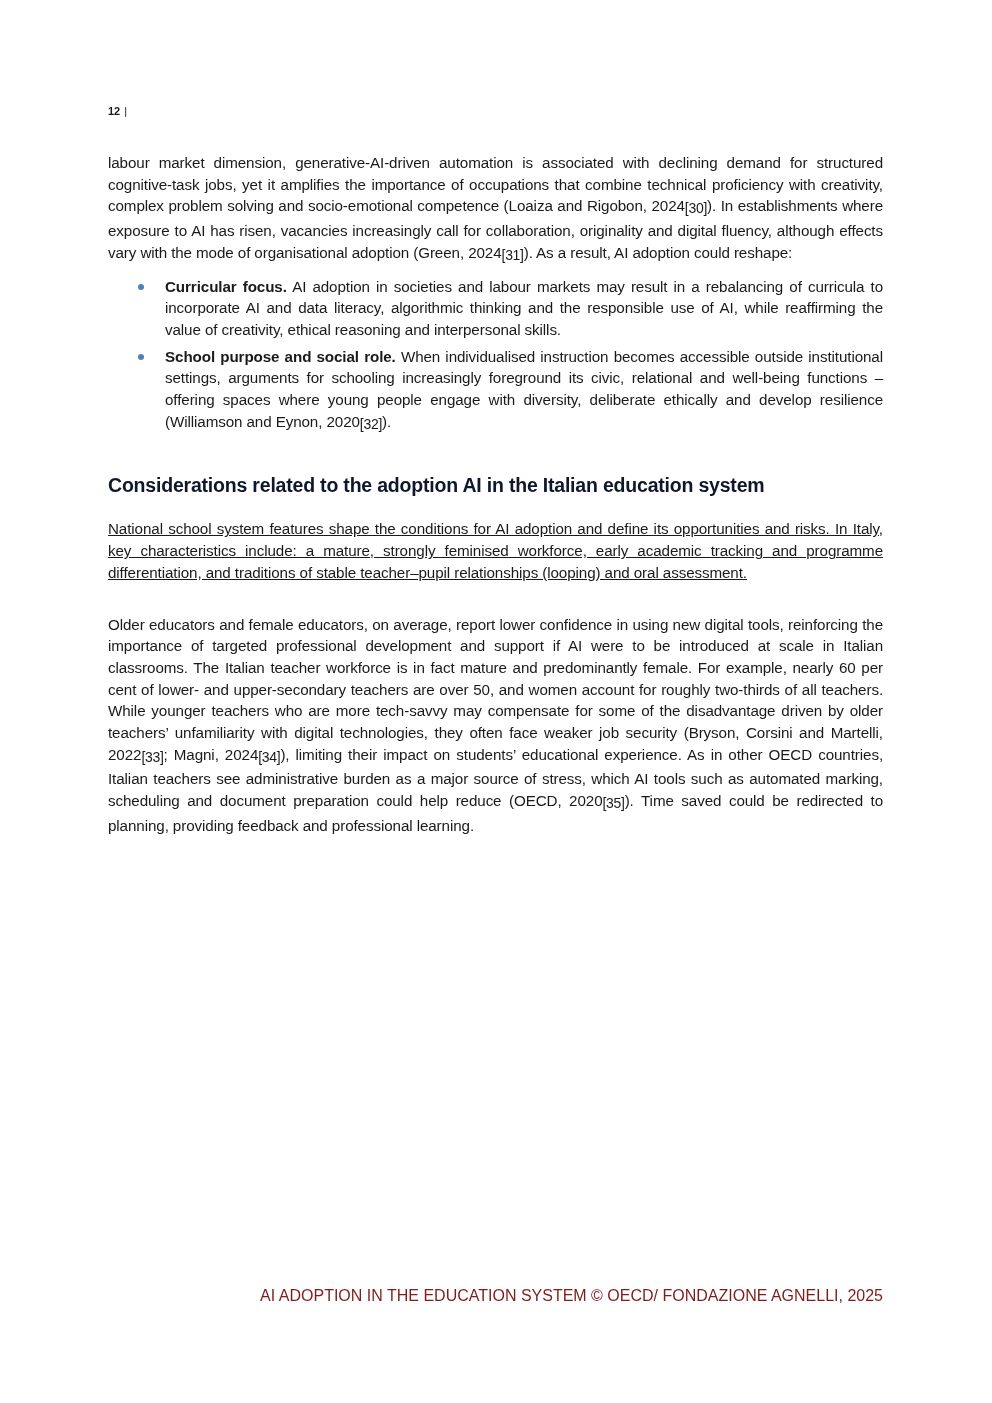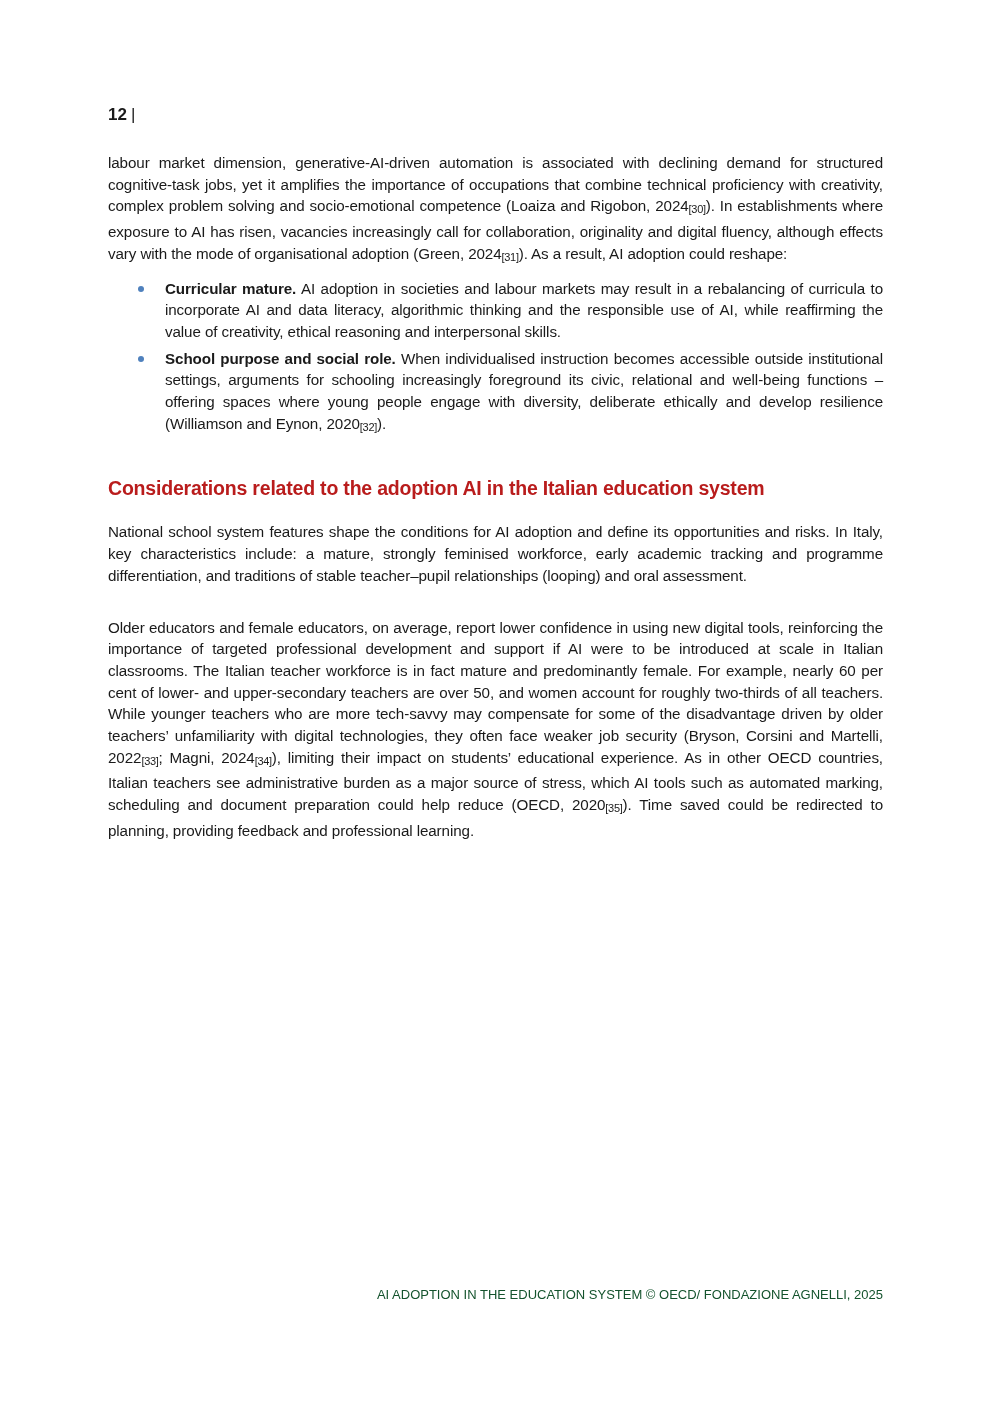--- a/index.html
+++ b/index.html
@@ -1,46 +1,46 @@
 <!DOCTYPE html>
 <html><head>
 <meta charset="utf-8">
 <style>
   html, body { margin: 0; padding: 0; background: #ffffff; }
   body { width: 992px; height: 1403px; position: relative; overflow: hidden;
          font-family: "Liberation Sans", sans-serif; color: #1a1a1a; }
-  .page-num { position: absolute; left: 108px; top: 105px; font-size: 17px; font-weight: bold; }
+  .page-num { position: absolute; left: 108px; top: 105px; font-size: 11px; font-weight: bold; }
   .page-num .sep { font-weight: normal; margin-left: 4px; }
   .content { position: absolute; left: 108px; top: 152px; width: 775px; }
   p { margin: 0; font-size: 15.2px; line-height: 21.7px; text-align: justify; letter-spacing: -0.1px; }
-  sub.ref { font-size: 11px; vertical-align: -2px; letter-spacing: -0.3px; }
+  sub.ref { font-size: 14px; vertical-align: -2px; letter-spacing: -0.3px; }
   ul { margin: 9px 0 0 0; padding: 0; list-style: none; }
   li { position: relative; padding-left: 57px; margin-bottom: 5px; }
   li .bullet { position: absolute; left: 30px; top: 8px; width: 6px; height: 6px; border-radius: 50%; background: #4f81bd; }
   li b { font-weight: bold; }
-  h2 { margin: 38px 0 0 0; font-size: 19.5px; font-weight: bold; color: #b91c1c; line-height: 24px; letter-spacing: -0.2px; }
-  .p-after-h2 { margin-top: 21px; }
+  h2 { margin: 38px 0 0 0; font-size: 19.5px; font-weight: bold; color: #0f172a; line-height: 24px; letter-spacing: -0.2px; }
+  .p-after-h2 { margin-top: 21px; text-decoration: underline; }
   h3 { margin: 24px 0 0 0; font-size: 17px; font-weight: bold; font-style: italic; line-height: 22px; }
   .p-after-h3 { margin-top: 30px; }
-  .footer { position: absolute; right: 109px; top: 1287px; font-size: 13px; color: #14532d; letter-spacing: 0px; }
+  .footer { position: absolute; right: 109px; top: 1287px; font-size: 16px; color: #7f1d1d; letter-spacing: 0px; }
 </style>
 </head>
 <body>
 
 <div class="page-num">
   <span>12</span><span class="sep">|</span>
 </div>
 
 <div class="content">
   <p><span>labour market dimension, generative-AI-driven automation is associated with declining demand for structured cognitive-task jobs, yet it amplifies the importance of occupations that combine technical proficiency with creativity, complex problem solving and socio-emotional competence (Loaiza and Rigobon, 2024</span><sub class="ref">[30]</sub><span>). In establishments where exposure to AI has risen, vacancies increasingly call for collaboration, originality and digital fluency, although effects vary with the mode of organisational adoption (Green, 2024</span><sub class="ref">[31]</sub><span>). As a result, AI adoption could reshape:</span></p>
 
   <ul>
     <li>
       <span class="bullet"></span>
-      <p><b>Curricular mature.</b><span> AI adoption in societies and labour markets may result in a rebalancing of curricula to incorporate AI and data literacy, algorithmic thinking and the responsible use of AI, while reaffirming the value of creativity, ethical reasoning and interpersonal skills.</span></p>
+      <p><b>Curricular focus.</b><span> AI adoption in societies and labour markets may result in a rebalancing of curricula to incorporate AI and data literacy, algorithmic thinking and the responsible use of AI, while reaffirming the value of creativity, ethical reasoning and interpersonal skills.</span></p>
     </li>
     <li>
       <span class="bullet"></span>
       <p><b>School purpose and social role.</b><span> When individualised instruction becomes accessible outside institutional settings, arguments for schooling increasingly foreground its civic, relational and well-being functions – offering spaces where young people engage with diversity, deliberate ethically and develop resilience (Williamson and Eynon, 2020</span><sub class="ref">[32]</sub><span>).</span></p>
     </li>
   </ul>
 
   <h2>Considerations related to the adoption AI in the Italian education system</h2>
   <p class="p-after-h2">National school system features shape the conditions for AI adoption and define its opportunities and risks. In Italy, key characteristics include: a mature, strongly feminised workforce, early academic tracking and programme differentiation, and traditions of stable teacher–pupil relationships (looping) and oral assessment.</p>
 

